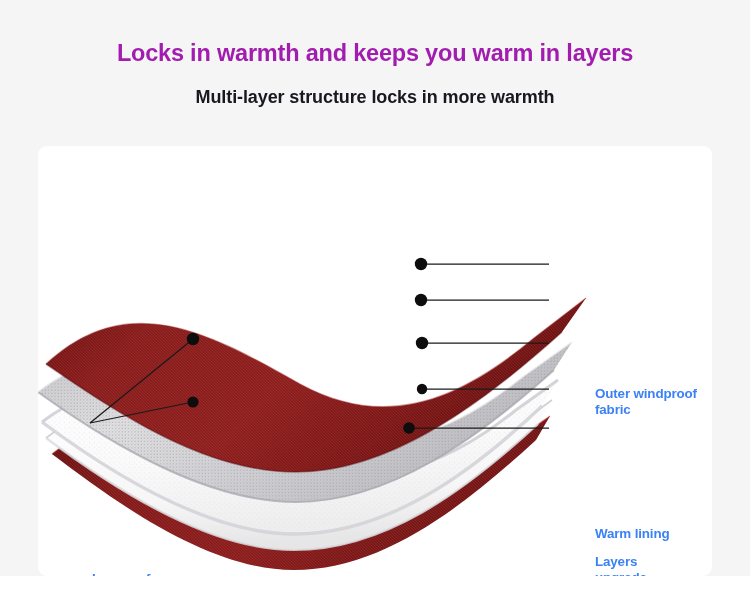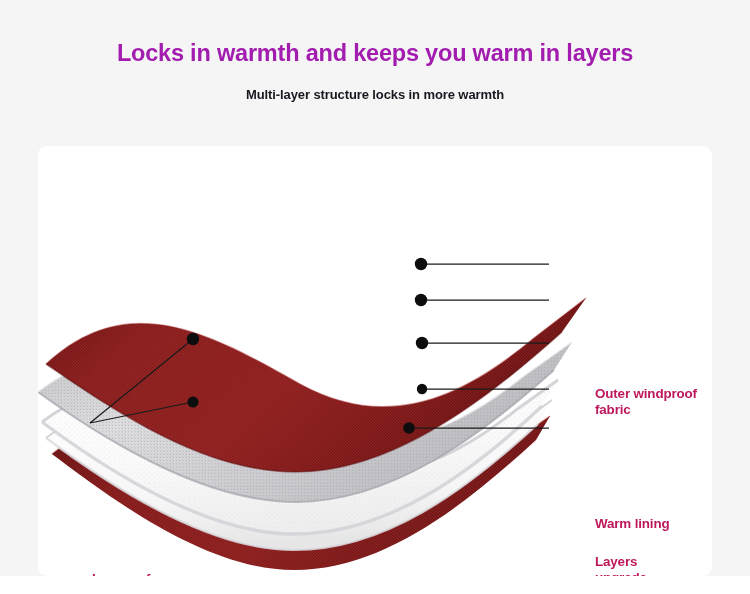--- a/index.html
+++ b/index.html
@@ -41,21 +41,21 @@
     color: #a21caf;
     line-height: 1.1;
     white-space: nowrap;
   }
   .subtitle {
     position: absolute;
     left: 0;
     top: 88px;
     width: 750px;
     text-align: center;
-    font-size: 13px;
+    font-size: 18px;
     font-weight: bold;
     letter-spacing: -0.1px;
     color: #181820;
     line-height: 1.1;
     white-space: nowrap;
   }
   
   .card {
     position: absolute;
     left: 38px;
@@ -86,21 +86,21 @@
     top: 0;
     width: 674px;
     height: 430px;
     display: block;
   }
   
   .label {
     position: absolute;
     font-size: 13.4px;
     font-weight: bold;
-    color: #be185d;
+    color: #3b82f6;
     line-height: 1.16;
     letter-spacing: -0.15px;
     white-space: pre-line;
   }
   .label-right { left: 557px; }
   .label-left  { left: 54px; }
 </style>
 </head>
 <body>
 
@@ -282,21 +282,21 @@
           <circle cx="155" cy="193" r="6.2"></circle>
           <circle cx="155" cy="256" r="5.6"></circle>
         </g>
       </svg>
 
       <div class="label label-right" style="top:240px">Outer windproof
 fabric</div>
 
 
 
-      <div class="label label-right" style="top:370px">Warm lining</div>
+      <div class="label label-right" style="top:380px">Warm lining</div>
 
       <div class="label label-right" style="top:408px">Layers
 upgrade</div>
 
       <div class="label label-left" style="top:425px">Layers of
 protection</div>
     </div>
   </div>
 
   <div class="page-bottom-fill"></div>

